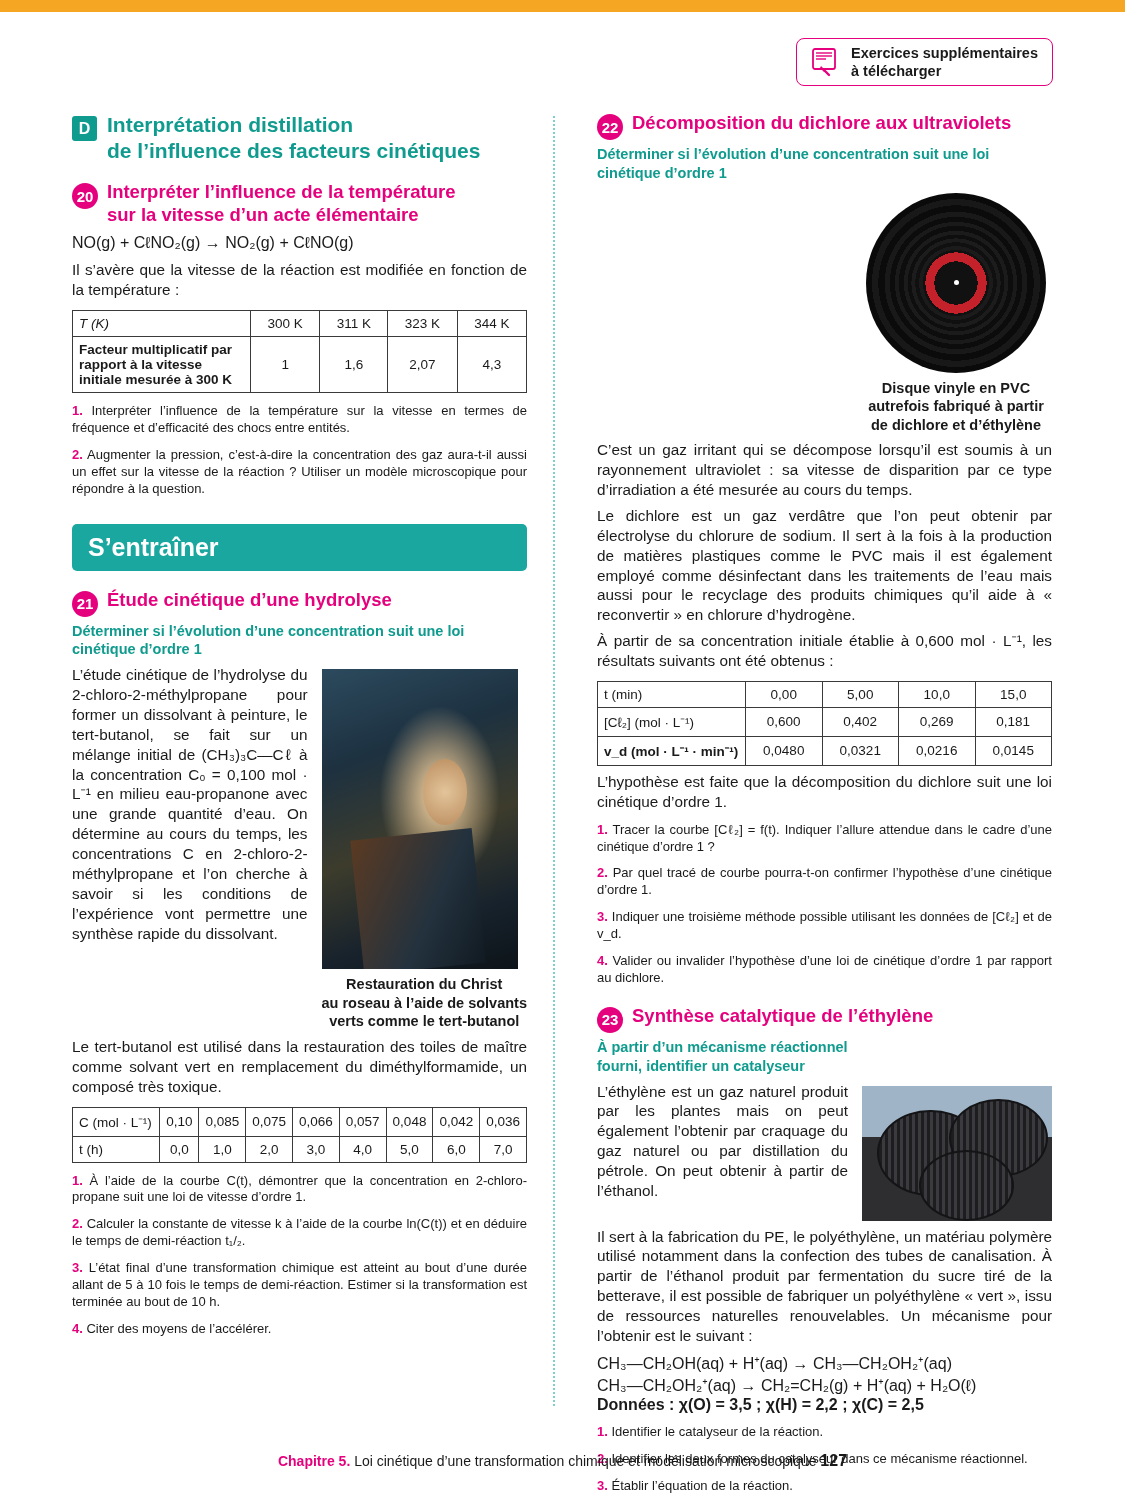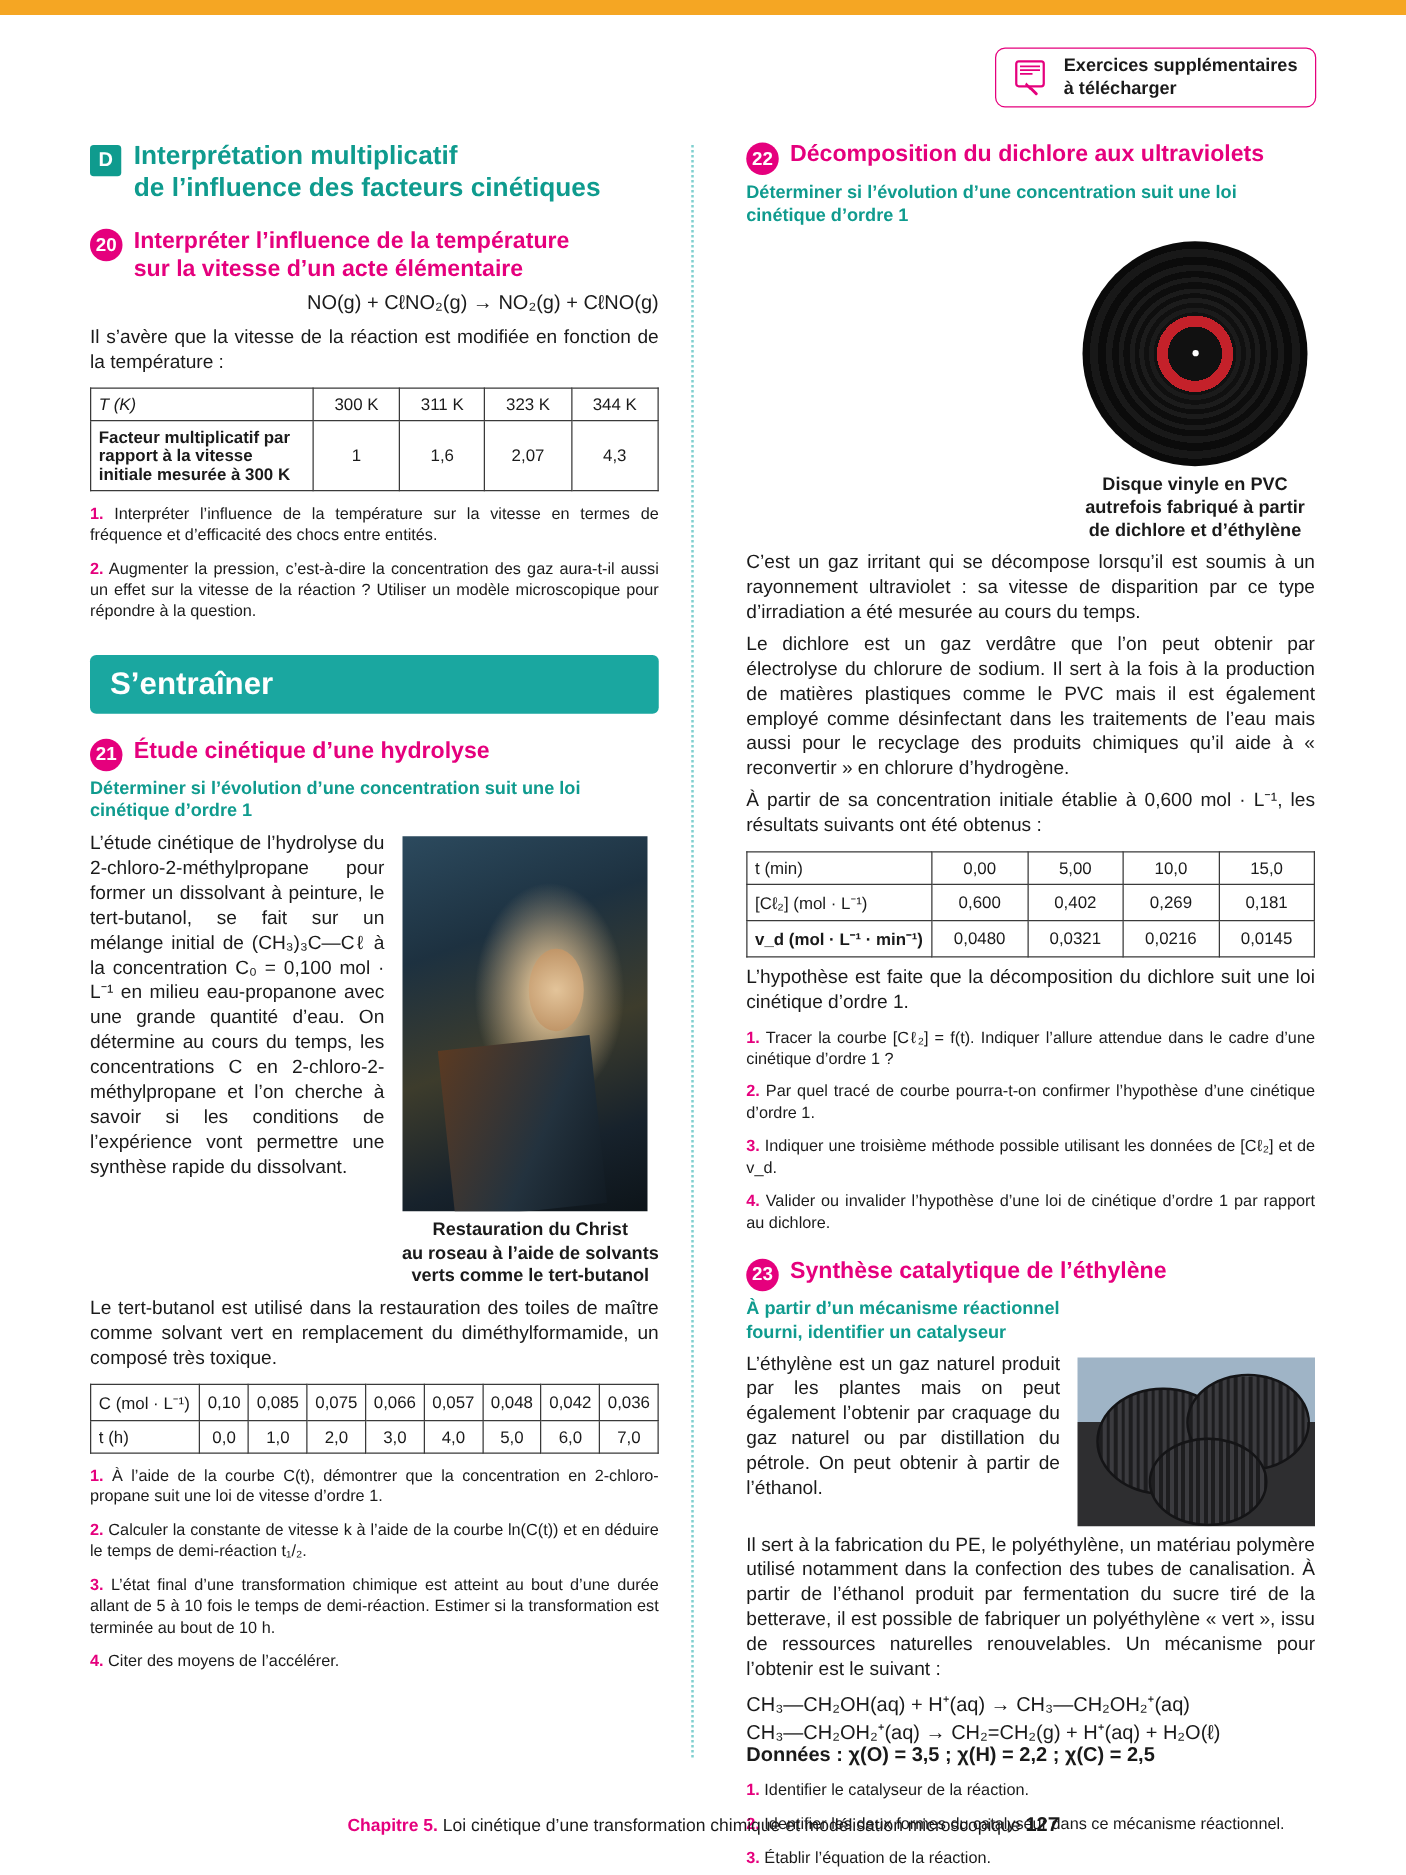--- a/index.html
+++ b/index.html
@@ -77,21 +77,21 @@
   }
   .ex-title { color:#e5007d; font-size:18.5px; font-weight:bold; line-height:1.22; }
   .ex-sub {
     color:#0f9b8e; font-size:14.5px; font-weight:bold;
     line-height:1.3; margin:5px 0 6px 0;
   }
 
   p.body {
     font-size:15.3px; line-height:1.3; text-align:justify; margin:6px 0;
   }
-  .eq { text-align:right; font-size:16px; margin:8px 0; }
+  .eq { text-align:left; font-size:16px; margin:8px 0; }
   .q { font-size:13px; line-height:1.3; text-align:justify; margin:10px 0; }
   .q b { color:#e5007d; }
 
   
   table.tbl {
     border-collapse:collapse; width:100%;
     font-size:13.5px; margin:10px 0 4px 0;
   }
   table.tbl td, table.tbl th {
     border:1px solid #3a3a3a; padding:5px 6px;
@@ -190,21 +190,21 @@
     </div>
   </div>
 
   <div class="divider"></div>
 
   <div class="col col-left">
 
     <div class="sec-head">
       <div class="sec-letter">D</div>
       <div class="sec-title">
-        <div>Interprétation multiplicatif</div>
+        <div>Interprétation distillation</div>
         <div>de l’influence des facteurs cinétiques</div>
       </div>
     </div>
 
     <div class="ex-head">
       <div class="ex-num">20</div>
       <div class="ex-title">
         <div>Interpréter l’influence de la température</div>
         <div>sur la vitesse d’un acte élémentaire</div>
       </div>

